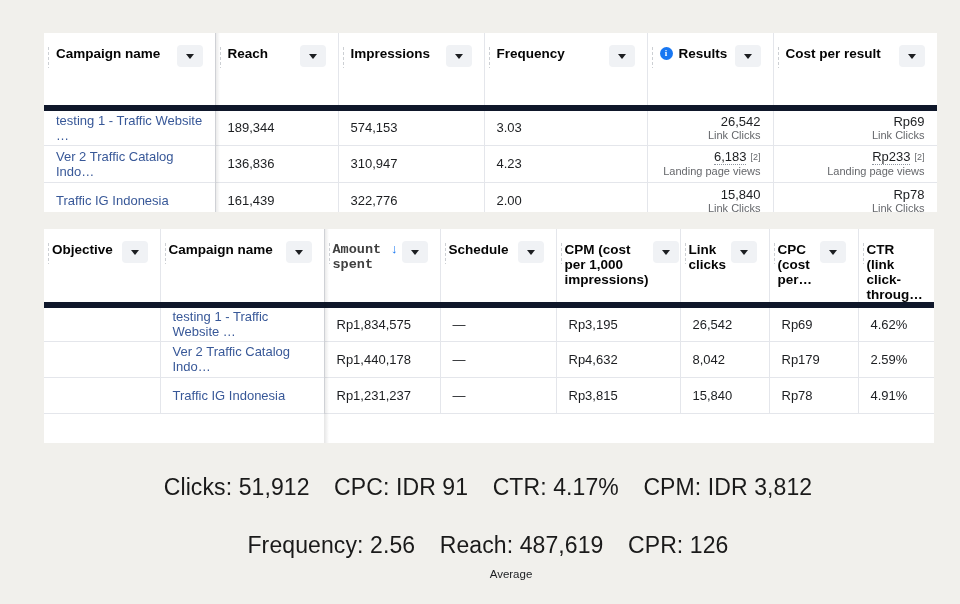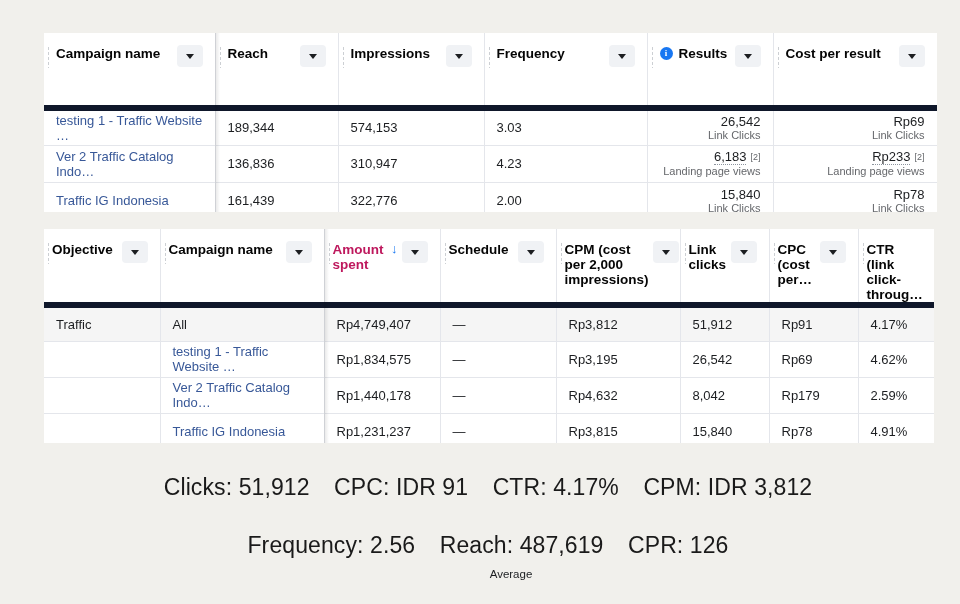--- a/index.html
+++ b/index.html
@@ -106,21 +106,21 @@
     line-height: 1;
   }
 
   .sort-arrow {
     flex: 0 0 auto;
     color: #1877f2;
     font-size: 13px;
     line-height: 14px;
     margin-left: 2px;
   }
-  .hdr-active { color: #be185d; }
+  .hdr-active { color: #404040; font-family: Liberation Mono, monospace; }
 
   .link { color: #385898; cursor: pointer; }
   .num { text-align: right; }
   .sub { font-size: 11px; color: #65676b; text-align: right; line-height: 13px; }
   .main-val { line-height: 15px; }
   .dotted { border-bottom: 1px dotted #8d949e; display: inline-block; }
   .foot-ref { font-size: 9px; color: #65676b; vertical-align: 1px; margin-left: 4px; }
   .rowsum td { background: #f5f5f5; }
   .dash { color: #606770; }
   .blank-cell { background:#fff; }
@@ -344,21 +344,21 @@
           <div class="th-inner">
             <span class="th-label">Schedule</span>
             <span class="caret-btn">
                 <span class="caret"></span>
               </span>
           </div>
         </th>
         <th>
           <span class="grip"></span>
           <div class="th-inner">
-            <span class="th-label">CPM (cost per 2,000 impressions)</span>
+            <span class="th-label">CPM (cost per 1,000 impressions)</span>
             <span class="caret-btn">
                 <span class="caret"></span>
               </span>
           </div>
         </th>
         <th>
           <span class="grip"></span>
           <div class="th-inner">
             <span class="th-label">Link clicks</span>
             <span class="caret-btn">
@@ -377,30 +377,20 @@
         </th>
         <th>
           <span class="grip"></span>
           <div class="th-inner">
             <span class="th-label">CTR (link click-throug…</span>
           </div>
         </th>
       </tr>
     </thead>
     <tbody>
-      <tr class="rowsum">
-        <td>Traffic</td>
-        <td>All</td>
-        <td>Rp4,749,407</td>
-        <td class="dash">—</td>
-        <td>Rp3,812</td>
-        <td>51,912</td>
-        <td>Rp91</td>
-        <td>4.17%</td>
-      </tr>
       <tr>
         <td class="blank-cell"></td>
         <td><span class="link">testing 1 - Traffic Website …</span></td>
         <td>Rp1,834,575</td>
         <td class="dash">—</td>
         <td>Rp3,195</td>
         <td>26,542</td>
         <td>Rp69</td>
         <td>4.62%</td>
       </tr>

